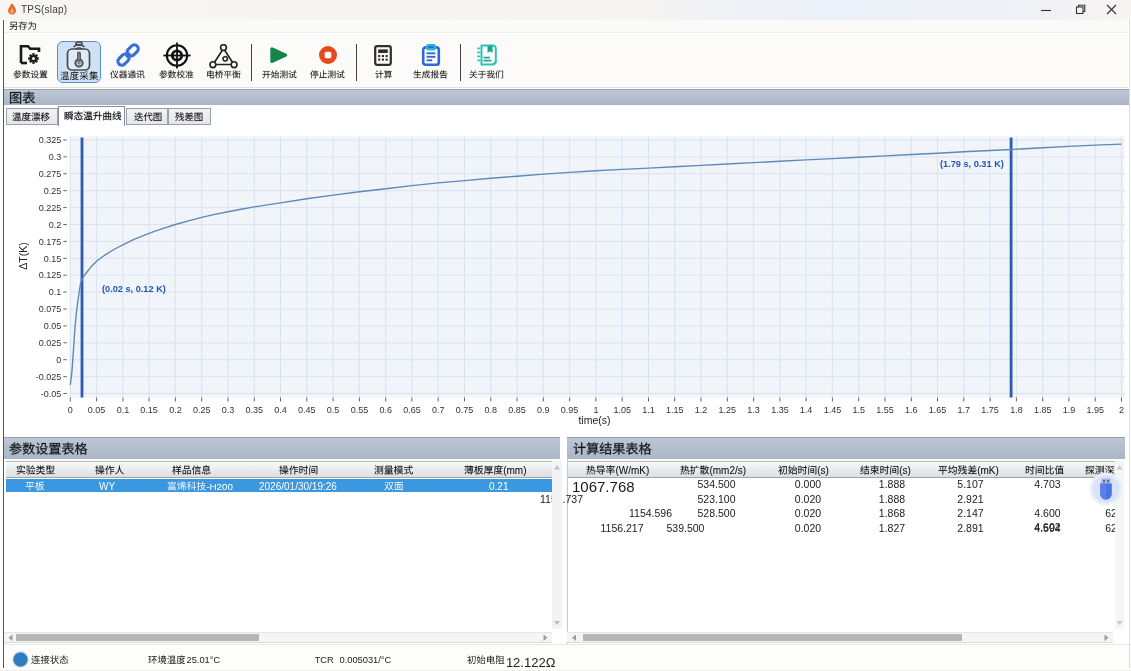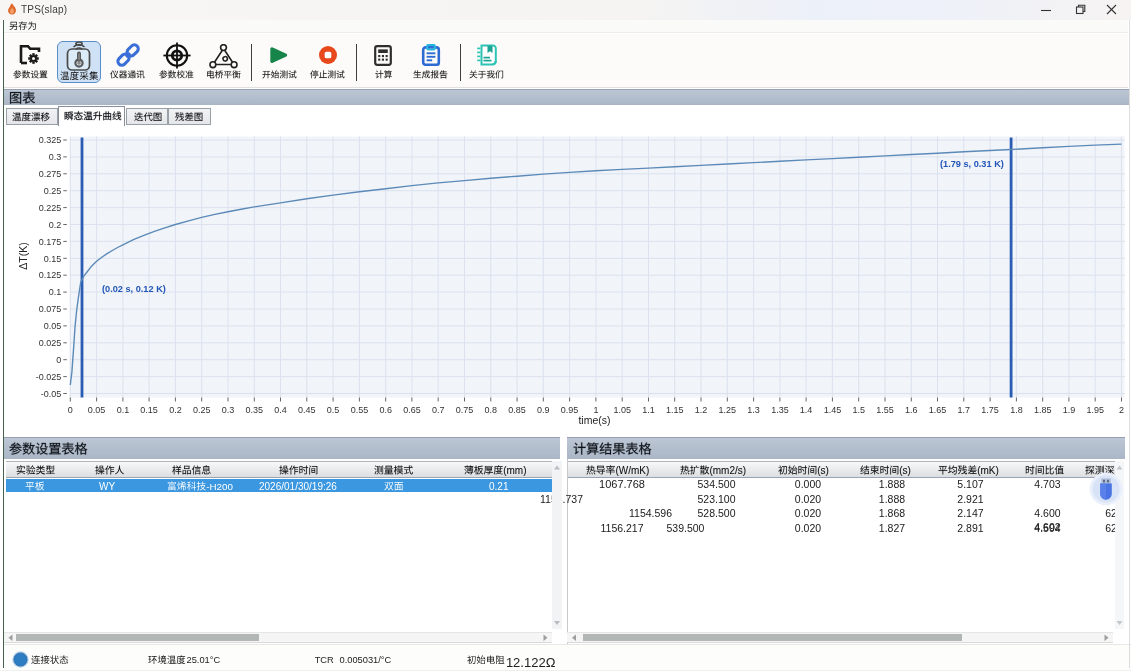--- a/index.html
+++ b/index.html
@@ -714,21 +714,21 @@
       <use href="#g503C" x="3000.0"></use>
     </g>
   </svg>
 <svg style="position:absolute;left:1085.0px;top:464.8px;width:29.4px;height:11.3px;overflow:visible">
     <g fill="#111" stroke="#111" stroke-width="8" transform="scale(0.009800)">
       <use href="#g63A2" x="0.0"></use>
       <use href="#g6D4B" x="1000.0"></use>
       <use href="#g6DF1" x="2000.0"></use>
     </g>
   </svg>
-<div class="abs" style="left:622.0px;top:478.4px;width:100px;margin-left:-50px;text-align:center;font-size:11px;color:#1a1a1a">1067.768</div>
+<div class="abs" style="left:622.0px;top:478.4px;width:100px;margin-left:-50px;font-size:15px;color:#1a1a1a">1067.768</div>
 <div class="abs" style="left:716.5px;top:478.4px;width:100px;margin-left:-50px;text-align:center;font-size:10.5px;color:#1a1a1a">534.500</div>
 <div class="abs" style="left:808.0px;top:478.4px;width:100px;margin-left:-50px;text-align:center;font-size:10.5px;color:#1a1a1a">0.000</div>
 <div class="abs" style="left:892.0px;top:478.4px;width:100px;margin-left:-50px;text-align:center;font-size:10.5px;color:#1a1a1a">1.888</div>
 <div class="abs" style="left:970.5px;top:478.4px;width:100px;margin-left:-50px;text-align:center;font-size:10.5px;color:#1a1a1a">5.107</div>
 <div class="abs" style="left:1047.5px;top:478.4px;width:100px;margin-left:-50px;text-align:center;font-size:10.5px;color:#1a1a1a">4.703</div>
 <div class="abs" style="left:590px;top:492.8px;width:100px;margin-left:-50px;text-align:left;font-size:10.5px;color:#1a1a1a">1153.737</div>
 <div class="abs" style="left:716.5px;top:492.8px;width:100px;margin-left:-50px;text-align:center;font-size:10.5px;color:#1a1a1a">523.100</div>
 <div class="abs" style="left:808.0px;top:492.8px;width:100px;margin-left:-50px;text-align:center;font-size:10.5px;color:#1a1a1a">0.020</div>
 <div class="abs" style="left:892.0px;top:492.8px;width:100px;margin-left:-50px;text-align:center;font-size:10.5px;color:#1a1a1a">1.888</div>
 <div class="abs" style="left:970.5px;top:492.8px;width:100px;margin-left:-50px;text-align:center;font-size:10.5px;color:#1a1a1a">2.921</div>

